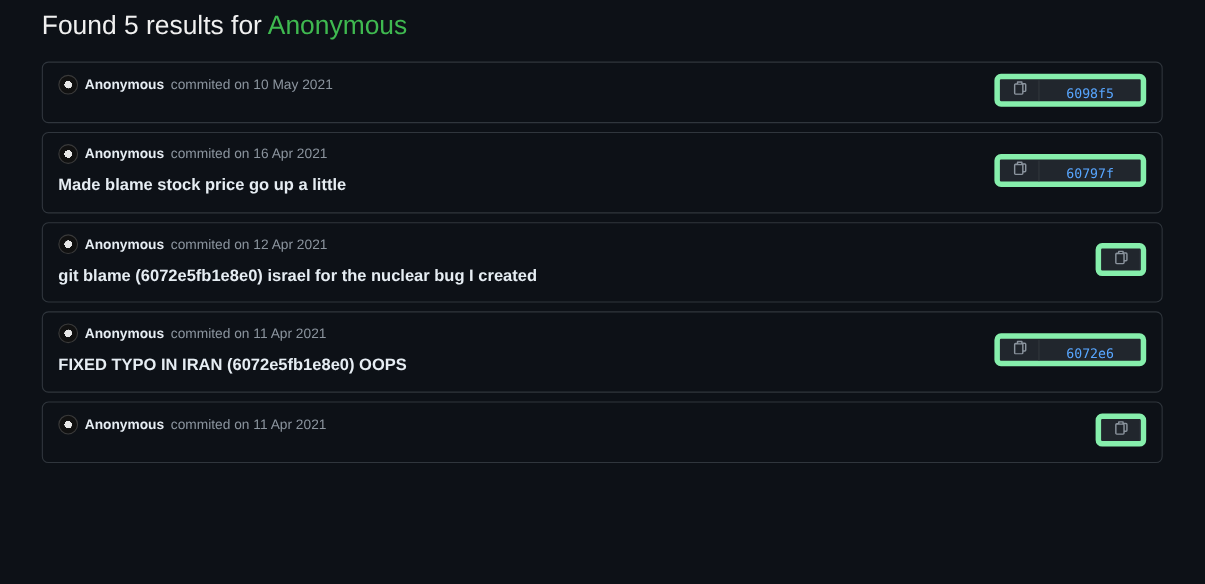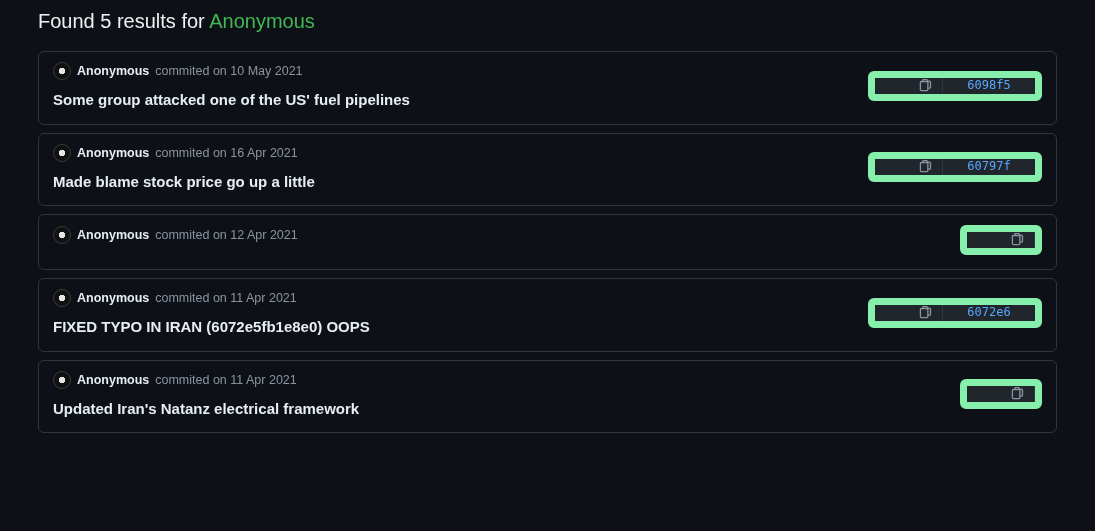--- a/index.html
+++ b/index.html
@@ -6,21 +6,21 @@
   body {
     background: #0d1117;
     color: #c9d1d9;
     font-family: -apple-system, BlinkMacSystemFont, "Segoe UI", Helvetica, Arial, sans-serif;
     width: 1095px;
     height: 531px;
     padding: 10px 38px 20px 38px;
     overflow: hidden;
   }
   .heading {
-    font-size: 20px;
+    font-size: 24px;
     font-weight: 300;
     color: #f0f0f0;
     margin-bottom: 18px;
   }
   .heading .query {
     color: #3fb950;
   }
   .commit-list {
     display: flex;
     flex-direction: column;
@@ -54,28 +54,27 @@
   }
   .author { color: #e6edf3; font-weight: 600; }
   .commit-msg {
     color: #e6edf3;
     font-weight: 600;
     font-size: 15px;
     line-height: 1.3;
   }
   .hash-group {
     display: flex;
-    align-items: flex-start;
-    border: 7px solid #86efac;
+    align-items: flex-end;
+    border: 5px solid #86efac;
     border-radius: 6px;
     overflow: hidden;
     background: #21262d;
     flex-shrink: 0;
     height: 30px;
-    padding-left: 32px;
   }
   .copy-btn {
     width: 36px;
     display: flex;
     align-items: center;
     justify-content: center;
     border-right: 1px solid #30363d;
     color: #8b949e;
     cursor: pointer;
   }
@@ -99,21 +98,20 @@
 </h1>
 
 <div class="commit-list" id="commit-list">
   <div class="commit">
     <div class="commit-left">
       <div class="meta-line">
         <span class="avatar"></span>
         <span class="author">Anonymous</span>
         <span>commited on 10 May 2021</span>
       </div>
-      <div class="commit-msg">Some group attacked one of the US' fuel pipelines</div>
     </div>
     <div class="hash-group">
       <div class="copy-btn">
         <span>
           <svg viewBox="0 0 16 16" fill="currentColor">
               <path d="M5.75 1a.75.75 0 0 0-.75.75V3H3.75A1.75 1.75 0 0 0 2 4.75v8.5C2 14.22 2.78 15 3.75 15h6.5A1.75 1.75 0 0 0 12 13.25v-1h1.25A1.75 1.75 0 0 0 15 10.5v-6A1.75 1.75 0 0 0 13.25 2.75H11V1.75A.75.75 0 0 0 10.25 1h-4.5Zm.75 2.5V2.5h3v1h-3Zm4.5.75h2.25c.14 0 .25.11.25.25v6c0 .14-.11.25-.25.25H12V4.75a1.74 1.74 0 0 0-.05-.4l-.95-.1Zm-7.25.5h6.5c.14 0 .25.11.25.25v8.5c0 .14-.11.25-.25.25h-6.5a.25.25 0 0 1-.25-.25v-8.5c0-.14.11-.25.25-.25Z"></path>
             </svg>
         </span>
       </div>
       <div class="hash-link">6098f5</div>
@@ -141,20 +139,21 @@
     </div>
   </div>
 
   <div class="commit">
     <div class="commit-left">
       <div class="meta-line">
         <span class="avatar"></span>
         <span class="author">Anonymous</span>
         <span>commited on 12 Apr 2021</span>
       </div>
+      <div class="commit-msg">git blame (6072e5fb1e8e0) israel for the nuclear bug I created</div>
     </div>
     <div class="hash-group">
       <div class="copy-btn">
         <span>
           <svg viewBox="0 0 16 16" fill="currentColor">
               <path d="M5.75 1a.75.75 0 0 0-.75.75V3H3.75A1.75 1.75 0 0 0 2 4.75v8.5C2 14.22 2.78 15 3.75 15h6.5A1.75 1.75 0 0 0 12 13.25v-1h1.25A1.75 1.75 0 0 0 15 10.5v-6A1.75 1.75 0 0 0 13.25 2.75H11V1.75A.75.75 0 0 0 10.25 1h-4.5Zm.75 2.5V2.5h3v1h-3Zm4.5.75h2.25c.14 0 .25.11.25.25v6c0 .14-.11.25-.25.25H12V4.75a1.74 1.74 0 0 0-.05-.4l-.95-.1Zm-7.25.5h6.5c.14 0 .25.11.25.25v8.5c0 .14-.11.25-.25.25h-6.5a.25.25 0 0 1-.25-.25v-8.5c0-.14.11-.25.25-.25Z"></path>
             </svg>
         </span>
       </div>
     </div>
@@ -181,21 +180,20 @@
     </div>
   </div>
 
   <div class="commit">
     <div class="commit-left">
       <div class="meta-line">
         <span class="avatar"></span>
         <span class="author">Anonymous</span>
         <span>commited on 11 Apr 2021</span>
       </div>
-      <div class="commit-msg">Updated Iran's Natanz electrical framework</div>
     </div>
     <div class="hash-group">
       <div class="copy-btn">
         <span>
           <svg viewBox="0 0 16 16" fill="currentColor">
               <path d="M5.75 1a.75.75 0 0 0-.75.75V3H3.75A1.75 1.75 0 0 0 2 4.75v8.5C2 14.22 2.78 15 3.75 15h6.5A1.75 1.75 0 0 0 12 13.25v-1h1.25A1.75 1.75 0 0 0 15 10.5v-6A1.75 1.75 0 0 0 13.25 2.75H11V1.75A.75.75 0 0 0 10.25 1h-4.5Zm.75 2.5V2.5h3v1h-3Zm4.5.75h2.25c.14 0 .25.11.25.25v6c0 .14-.11.25-.25.25H12V4.75a1.74 1.74 0 0 0-.05-.4l-.95-.1Zm-7.25.5h6.5c.14 0 .25.11.25.25v8.5c0 .14-.11.25-.25.25h-6.5a.25.25 0 0 1-.25-.25v-8.5c0-.14.11-.25.25-.25Z"></path>
             </svg>
         </span>
       </div>
     </div>

